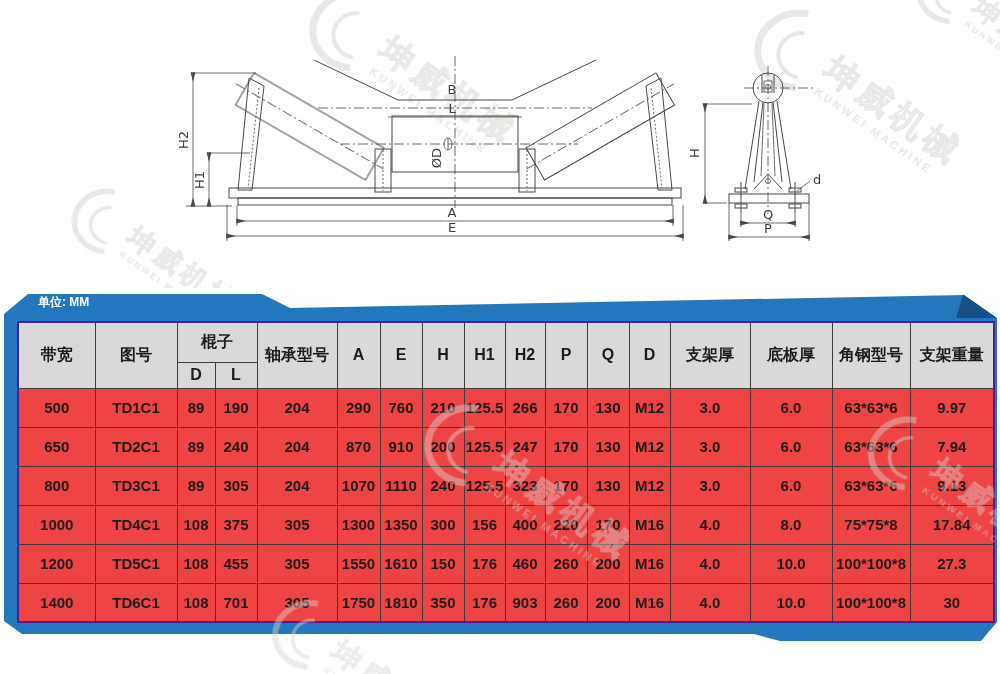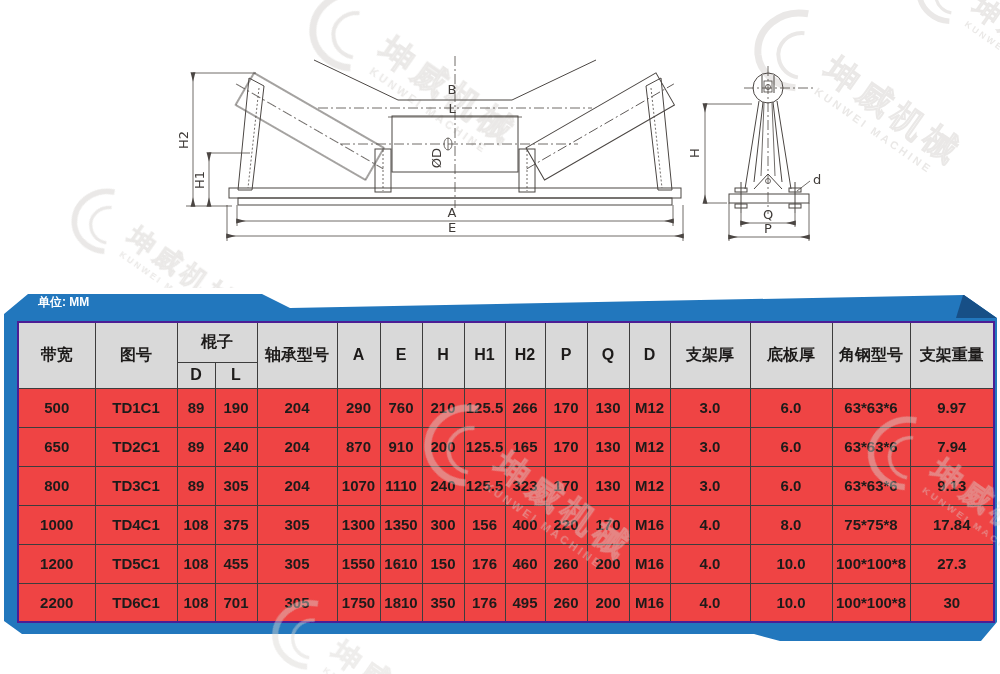--- a/index.html
+++ b/index.html
@@ -244,21 +244,21 @@
         <tr>
           <td>650</td>
           <td>TD2C1</td>
           <td>89</td>
           <td>240</td>
           <td>204</td>
           <td>870</td>
           <td>910</td>
           <td>200</td>
           <td>125.5</td>
-          <td>165</td>
+          <td>247</td>
           <td>170</td>
           <td>130</td>
           <td>M12</td>
           <td>3.0</td>
           <td>6.0</td>
           <td>63*63*6</td>
           <td>7.94</td>
         </tr>
         <tr>
           <td>800</td>
@@ -311,30 +311,30 @@
           <td>460</td>
           <td>260</td>
           <td>200</td>
           <td>M16</td>
           <td>4.0</td>
           <td>10.0</td>
           <td>100*100*8</td>
           <td>27.3</td>
         </tr>
         <tr>
-          <td>2200</td>
+          <td>1400</td>
           <td>TD6C1</td>
           <td>108</td>
           <td>701</td>
           <td>305</td>
           <td>1750</td>
           <td>1810</td>
           <td>350</td>
           <td>176</td>
-          <td>495</td>
+          <td>903</td>
           <td>260</td>
           <td>200</td>
           <td>M16</td>
           <td>4.0</td>
           <td>10.0</td>
           <td>100*100*8</td>
           <td>30</td>
         </tr>
       </tbody>
   </table>

